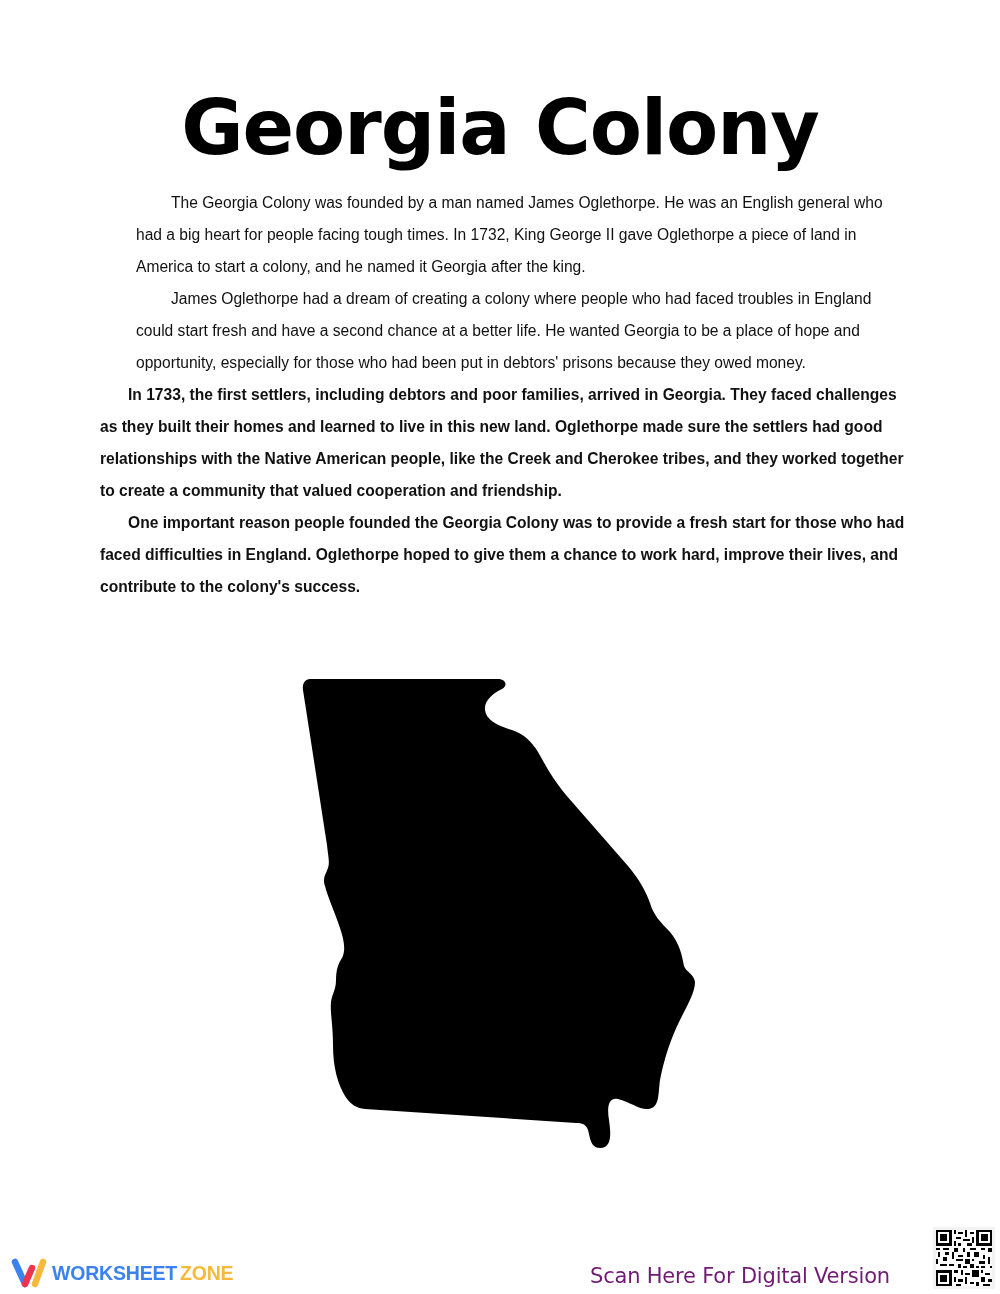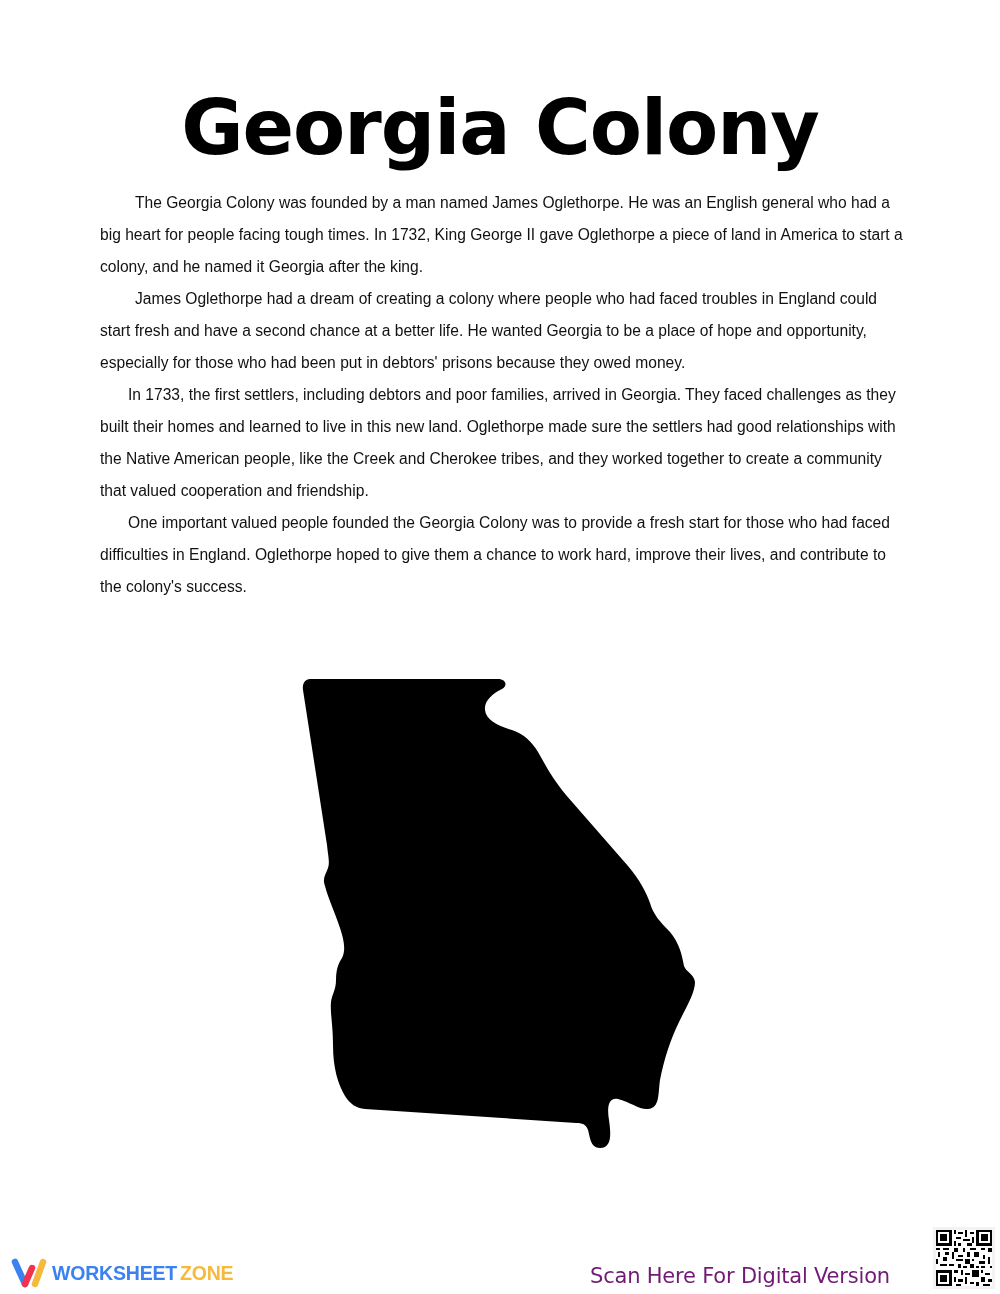--- a/index.html
+++ b/index.html
@@ -36,22 +36,22 @@
       width: 810px;
       font-family: "Liberation Sans", sans-serif;
       font-size: 15.6px;
       line-height: 32px;
       color: #111111;
     }
     .body-text p {
       margin: 0;
       padding: 0;
     }
-    .body-text p.ind1 { text-indent: 35px; }
-    .body-text p.ind2 { text-indent: 28px; }
+    .body-text p.ind1 { text-indent: 35px; margin-left: 36px; }
+    .body-text p.ind2 { text-indent: 28px; font-weight: bold; }
     .map-wrap {
       position: absolute;
       left: 0;
       top: 0;
       width: 1000px;
       height: 1294px;
       pointer-events: none;
     }
     .map-wrap svg {
       position: absolute;
@@ -107,21 +107,21 @@
   </style>
 </head>
 <body>
 
 <h1 class="title">Georgia Colony</h1>
 
 <div class="body-text">
   <p class="ind1">The Georgia Colony was founded by a man named James Oglethorpe. He was an English general who had a big heart for people facing tough times. In 1732, King George II gave Oglethorpe a piece of land in America to start a colony, and he named it Georgia after the king.</p>
   <p class="ind1">James Oglethorpe had a dream of creating a colony where people who had faced troubles in England could start fresh and have a second chance at a better life. He wanted Georgia to be a place of hope and opportunity, especially for those who had been put in debtors' prisons because they owed money.</p>
   <p class="ind2">In 1733, the first settlers, including debtors and poor families, arrived in Georgia. They faced challenges as they built their homes and learned to live in this new land. Oglethorpe made sure the settlers had good relationships with the Native American people, like the Creek and Cherokee tribes, and they worked together to create a community that valued cooperation and friendship.</p>
-  <p class="ind2">One important valued people founded the Georgia Colony was to provide a fresh start for those who had faced difficulties in England. Oglethorpe hoped to give them a chance to work hard, improve their lives, and contribute to the colony's success.</p>
+  <p class="ind2">One important reason people founded the Georgia Colony was to provide a fresh start for those who had faced difficulties in England. Oglethorpe hoped to give them a chance to work hard, improve their lives, and contribute to the colony's success.</p>
 </div>
 
 <div class="map-wrap">
   <svg width="1000" height="1294" viewBox="0 0 1000 1294">
     <path fill="#000000" d="
       M 310 679
       L 498 679
       C 506 679, 508 686, 502 689
       C 492 694, 484 701, 485 710
       C 486 720, 498 726, 512 730

